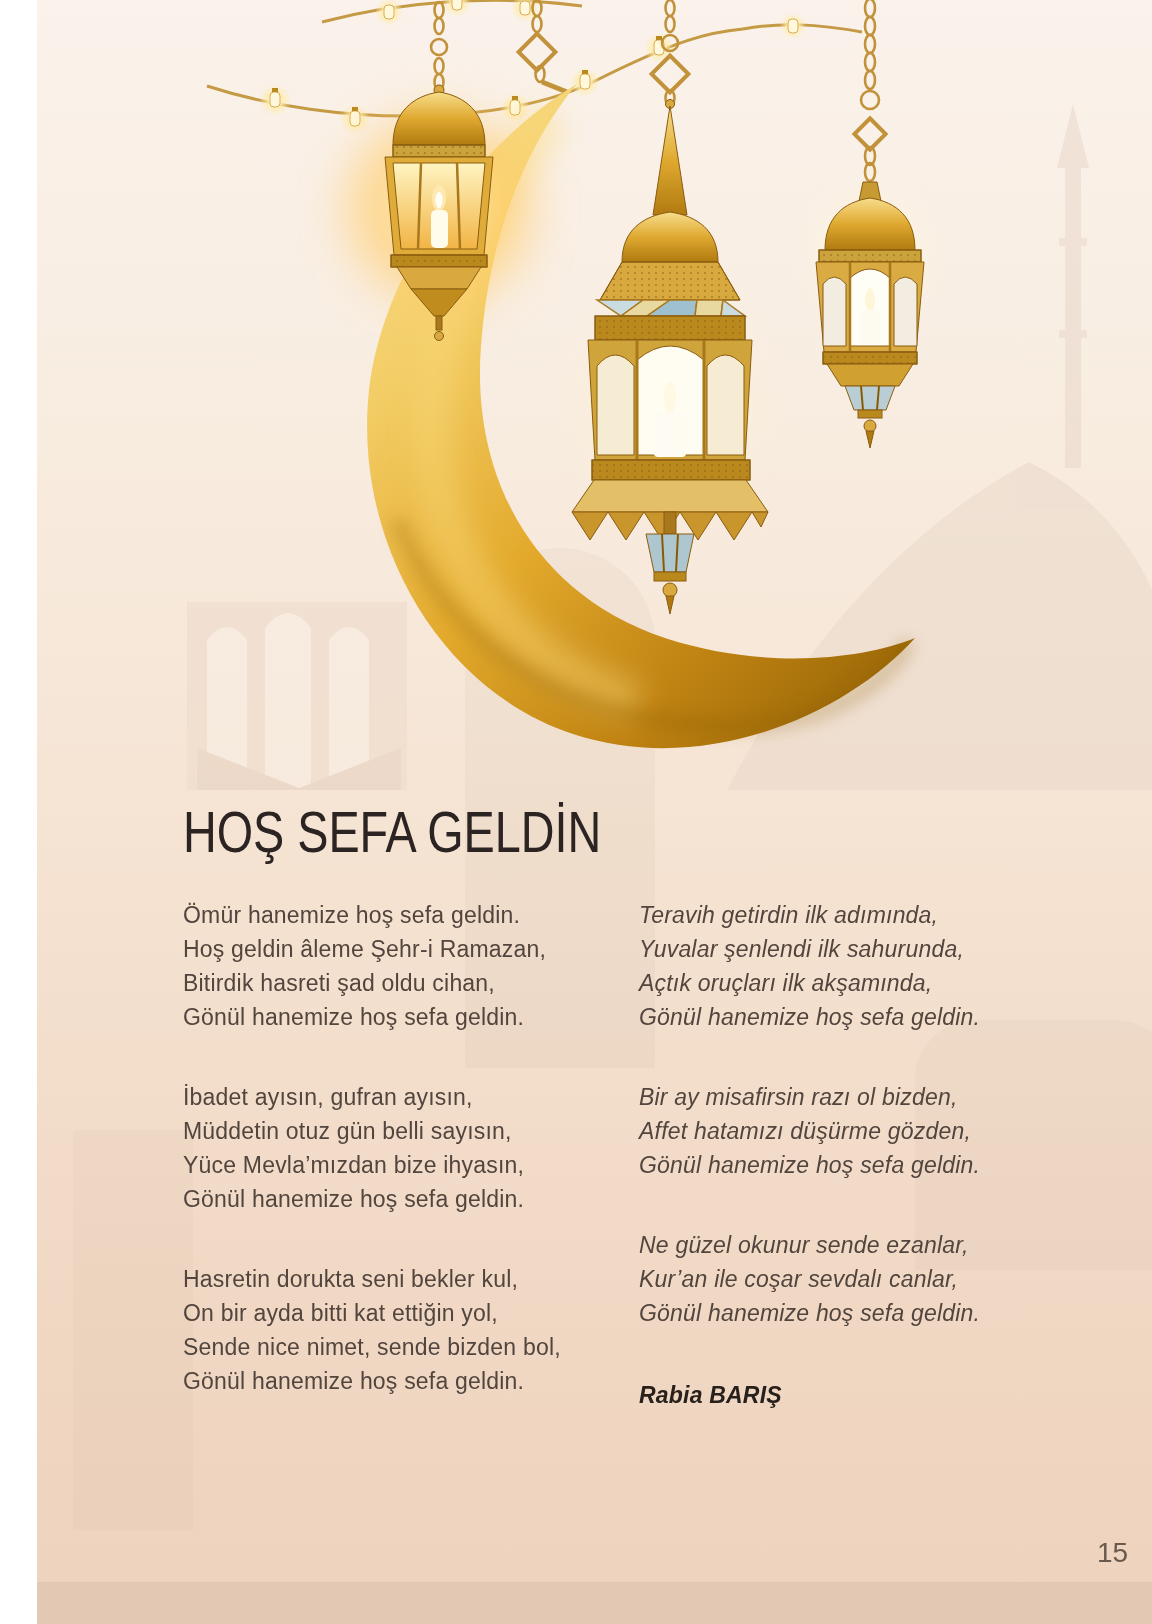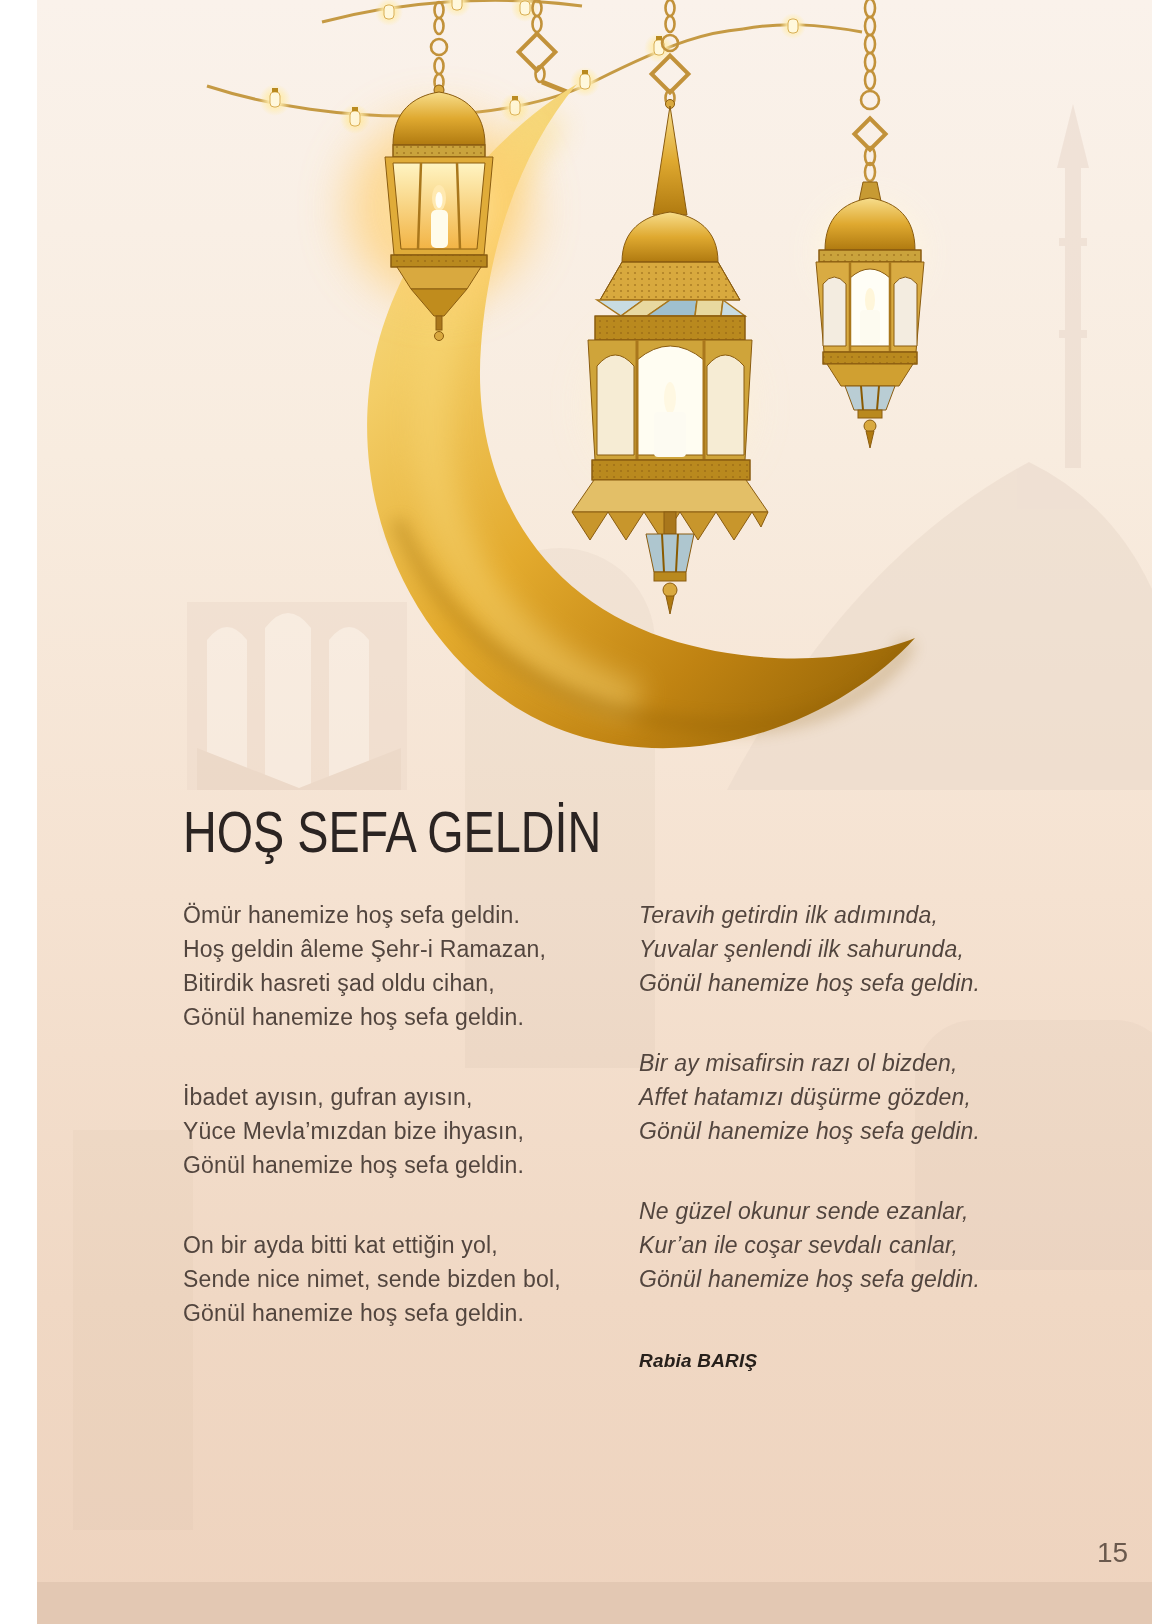--- a/index.html
+++ b/index.html
@@ -12,21 +12,21 @@
   .smudge.s2{left:878px;top:1020px;width:260px;height:250px;background:rgba(125,92,76,.035);border-radius:60px 60px 0 0;}
   .smudge.s3{left:36px;top:1130px;width:120px;height:400px;background:rgba(125,92,76,.03);}
   .hero{position:absolute;left:0;top:0;width:1152px;height:790px;}
   .title{position:absolute;left:146px;top:799px;margin:0;font-size:57px;font-weight:400;
     color:#2b2422;letter-spacing:0;white-space:nowrap;transform:scaleX(.82);transform-origin:0 0;}
   .col{position:absolute;top:898px;width:450px;color:#52453e;font-size:23px;line-height:34px;letter-spacing:.2px;}
   .col.c1{left:146px;}
   .col.c2{left:602px;font-style:italic;}
   .stanza{margin:0 0 46px 0;}
   .line{margin:0;}
-  .author{margin:0;padding-top:2px;font-size:19px;font-weight:700;letter-spacing:.2px;color:#27201b;}
+  .author{margin:0;padding-top:2px;font-size:23px;font-weight:700;letter-spacing:.2px;color:#27201b;}
   .pageno{position:absolute;left:1060px;top:1537px;font-size:28px;color:#6a594d;}
   .footer-strip{position:absolute;left:0;bottom:0;width:1152px;height:42px;background:#e3c8b3;}
 </style>
 </head>
 <body>
 
 <div class="page">
 
   <div class="smudge s1"></div>
   <div class="smudge s2"></div>
@@ -272,36 +272,39 @@
   <div class="col c1">
     <div>
         <div class="stanza">
           <p class="line">Ömür hanemize hoş sefa geldin.</p>
           <p class="line">Hoş geldin âleme Şehr-i Ramazan,</p>
           <p class="line">Bitirdik hasreti şad oldu cihan,</p>
           <p class="line">Gönül hanemize hoş sefa geldin.</p>
         </div>
         <div class="stanza">
           <p class="line">İbadet ayısın, gufran ayısın,</p>
+          <p class="line">Müddetin otuz gün belli sayısın,</p>
           <p class="line">Yüce Mevla’mızdan bize ihyasın,</p>
           <p class="line">Gönül hanemize hoş sefa geldin.</p>
         </div>
         <div class="stanza">
+          <p class="line">Hasretin dorukta seni bekler kul,</p>
           <p class="line">On bir ayda bitti kat ettiğin yol,</p>
           <p class="line">Sende nice nimet, sende bizden bol,</p>
           <p class="line">Gönül hanemize hoş sefa geldin.</p>
         </div>
       </div>
   </div>
 
   <div class="col c2">
     <div>
         <div class="stanza">
           <p class="line">Teravih getirdin ilk adımında,</p>
           <p class="line">Yuvalar şenlendi ilk sahurunda,</p>
+          <p class="line">Açtık oruçları ilk akşamında,</p>
           <p class="line">Gönül hanemize hoş sefa geldin.</p>
         </div>
         <div class="stanza">
           <p class="line">Bir ay misafirsin razı ol bizden,</p>
           <p class="line">Affet hatamızı düşürme gözden,</p>
           <p class="line">Gönül hanemize hoş sefa geldin.</p>
         </div>
         <div class="stanza">
           <p class="line">Ne güzel okunur sende ezanlar,</p>
           <p class="line">Kur’an ile coşar sevdalı canlar,</p>

